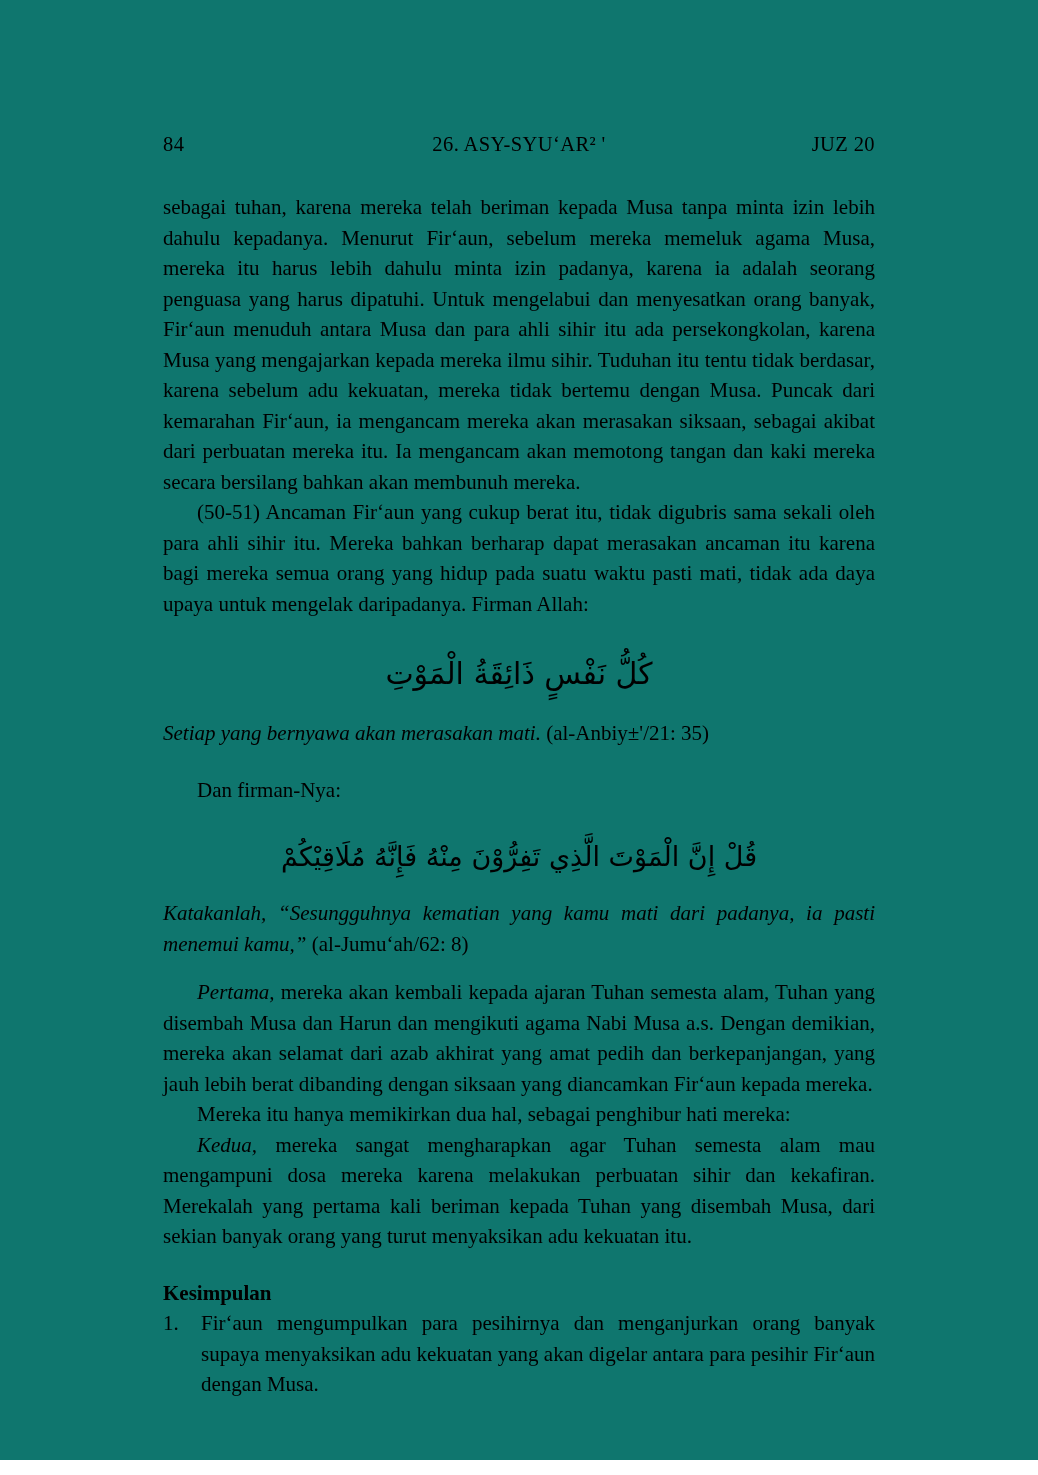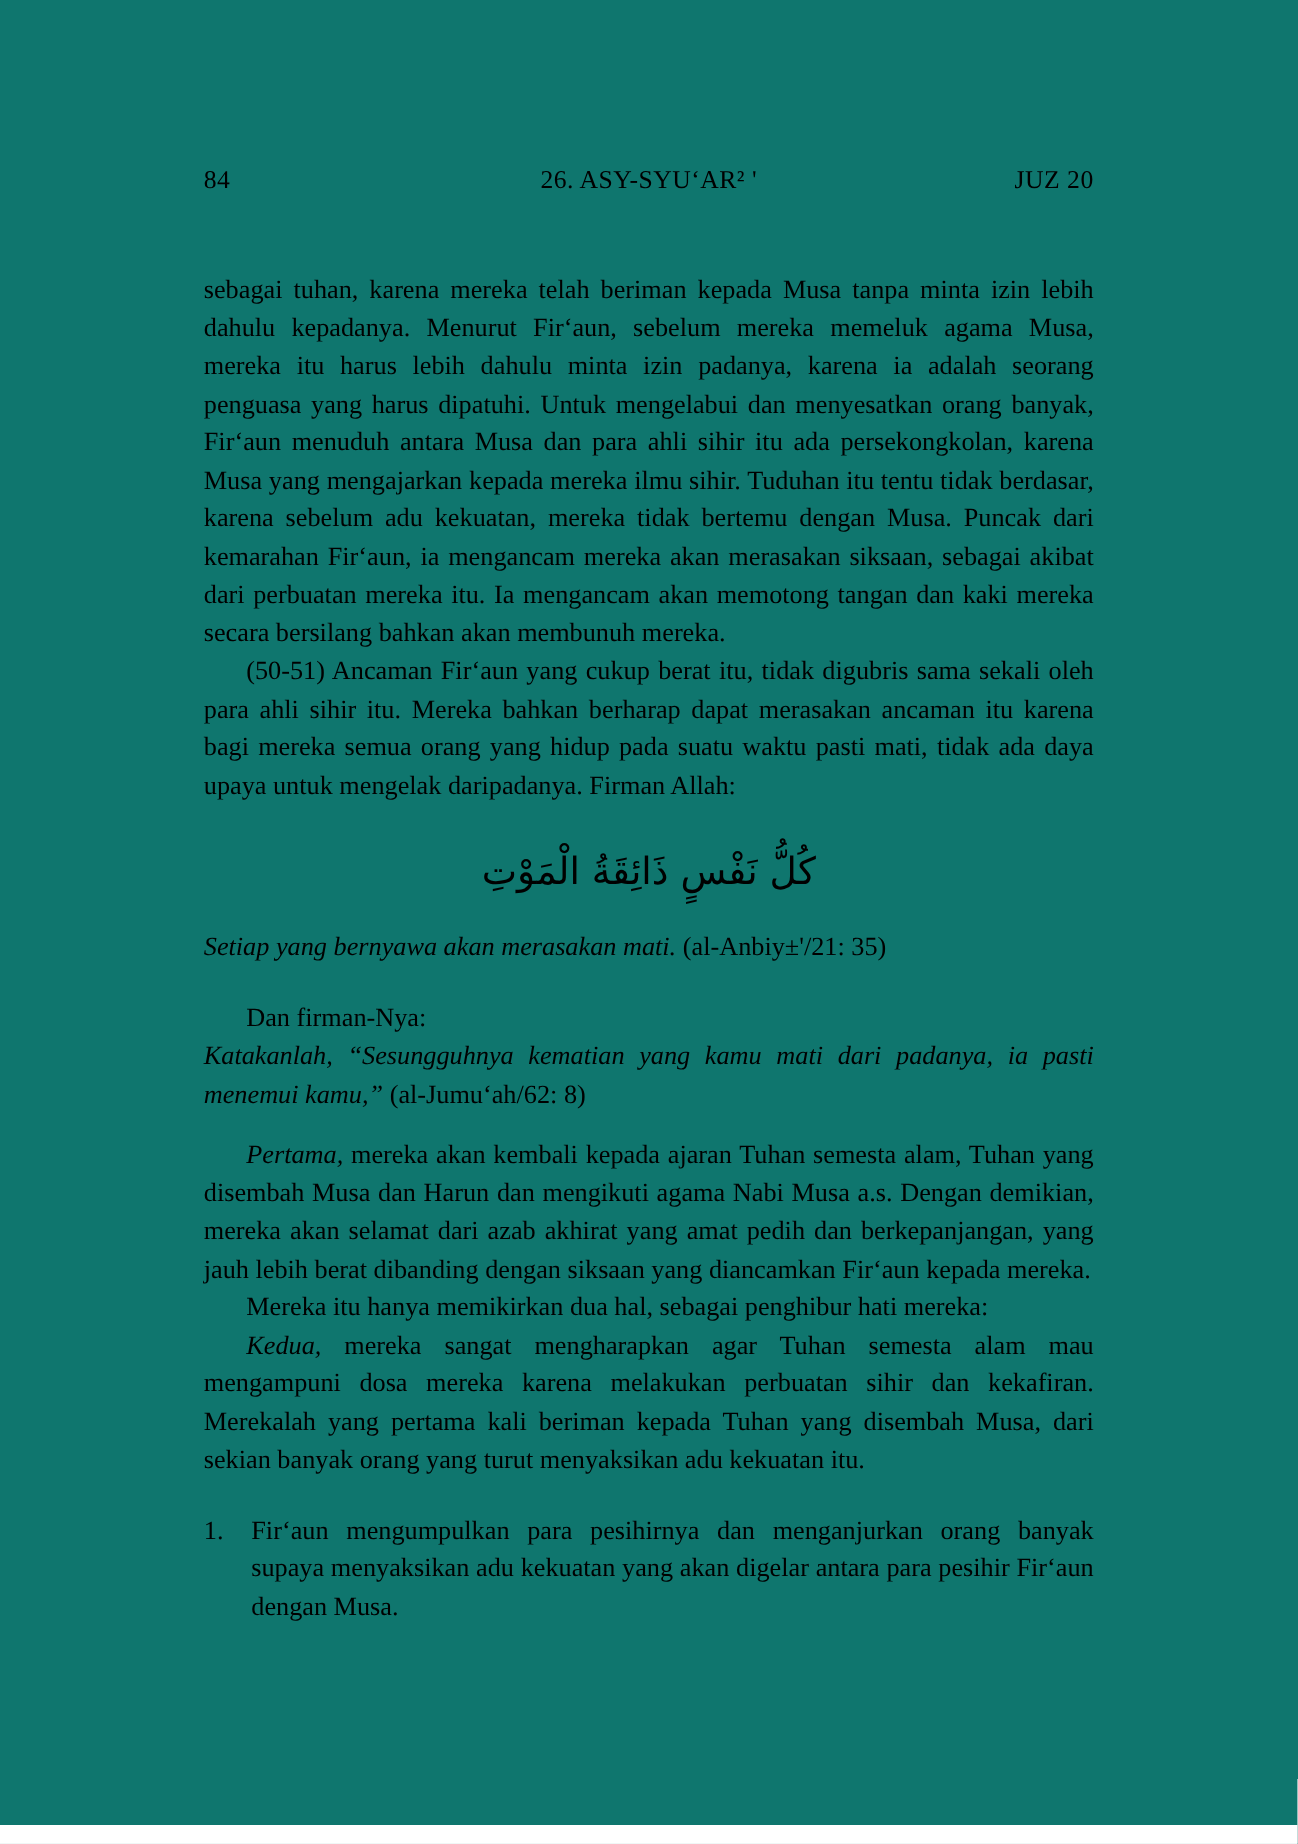--- a/index.html
+++ b/index.html
@@ -42,21 +42,21 @@
   .rh-title {
     flex: 1;
     text-align: center;
     white-space: nowrap;
   }
   .rh-juz {
     width: 120px;
     text-align: right;
   }
   .body-block {
-    margin-top: 60px;
+    margin-top: 36px;
   }
   p.just {
     margin: 0;
     font-size: 21px;
     line-height: 30.5px;
     text-align: justify;
     text-justify: inter-word;
     hyphens: none;
   }
   p.indent {
@@ -132,39 +132,41 @@
       <div class="arabic">كُلُّ نَفْسٍ ذَائِقَةُ الْمَوْتِ</div>
 
       <p class="trans">
         <span class="it">Setiap yang bernyawa akan merasakan mati.</span><span> (al-Anbiy±'/21: 35)</span>
       </p>
 
       <div class="spacer-md"></div>
 
       <p class="just indent">Dan firman-Nya:</p>
 
+      <div class="arabic small">قُلْ إِنَّ الْمَوْتَ الَّذِي تَفِرُّوْنَ مِنْهُ فَإِنَّهُ مُلَاقِيْكُمْ</div>
 
       <p class="trans">
         <span class="it">Katakanlah, “Sesungguhnya kematian yang kamu mati dari padanya, ia pasti menemui kamu,”</span><span> (al-Jumu‘ah/62: 8)</span>
       </p>
 
       <div class="spacer-sm"></div>
 
       <p class="just indent">
         <span class="it">Pertama,</span><span> mereka akan kembali kepada ajaran Tuhan semesta alam, Tuhan yang disembah Musa dan Harun dan mengikuti agama Nabi Musa a.s. Dengan demikian, mereka akan selamat dari azab akhirat yang amat pedih dan berkepanjangan, yang jauh lebih berat dibanding dengan siksaan yang diancamkan Fir‘aun kepada mereka.</span>
       </p>
 
       <p class="just indent">Mereka itu hanya memikirkan dua hal, sebagai penghibur hati mereka:</p>
 
       <p class="just indent">
         <span class="it">Kedua,</span><span> mereka sangat mengharapkan agar Tuhan semesta alam mau mengampuni dosa mereka karena melakukan perbuatan sihir dan kekafiran. Merekalah yang pertama kali beriman kepada Tuhan yang disembah Musa, dari sekian banyak orang yang turut menyaksikan adu kekuatan itu.</span>
       </p>
 
       <div class="spacer-md"></div>
 
+      <p class="section-title">Kesimpulan</p>
 
       <ul class="numlist">
         <li>
           <span class="num">1.</span>
           <span class="txt">Fir‘aun mengumpulkan para pesihirnya dan menganjurkan orang banyak supaya menyaksikan adu kekuatan yang akan digelar antara para pesihir Fir‘aun dengan Musa.</span>
         </li>
       </ul>
 
     </div>
   </div>

